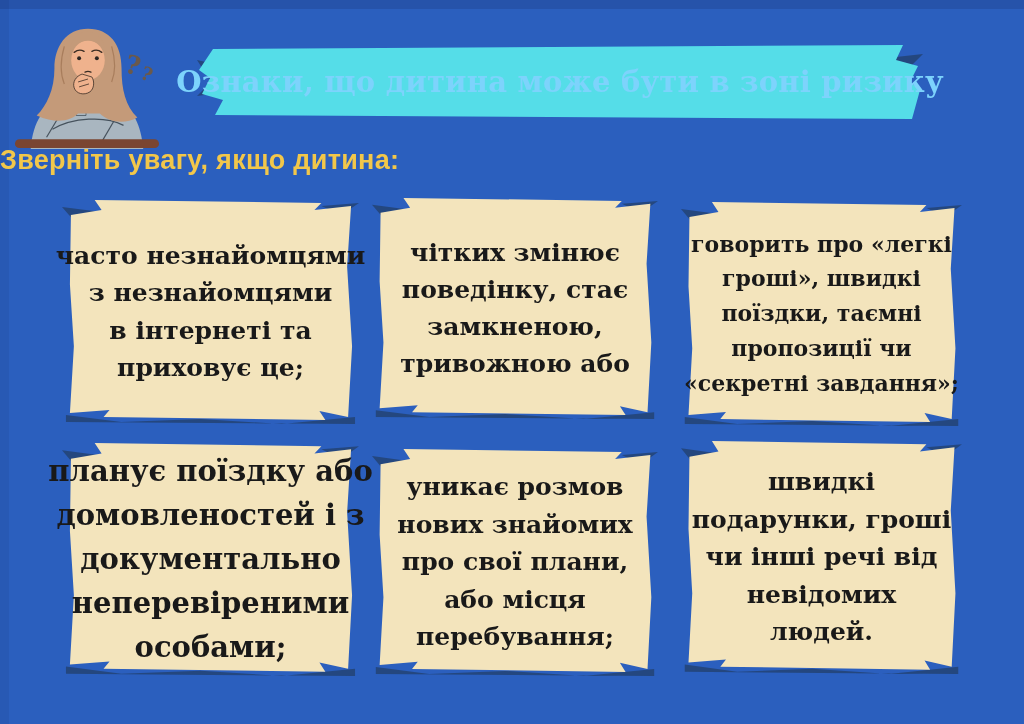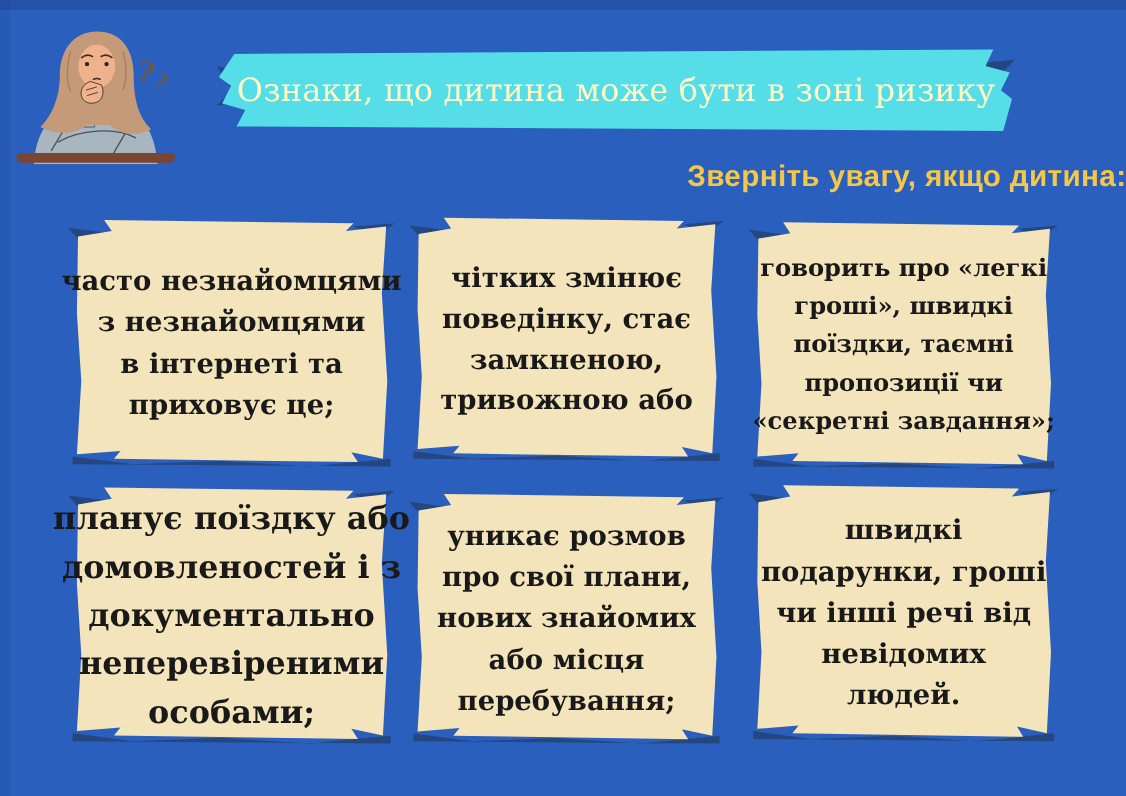--- a/index.html
+++ b/index.html
@@ -11,24 +11,24 @@
   .poster::before{
     content:"";position:absolute;inset:0;pointer-events:none;
     box-shadow:inset 0 9px 0 rgba(10,25,70,.16), inset 9px 0 0 rgba(10,25,70,.08);
   }
   
   .illustration{position:absolute;left:12px;top:5px;width:150px;height:148px;}
   
   .banner{position:absolute;left:197px;top:42px;width:726px;height:80px;
     display:flex;align-items:center;justify-content:center;}
   .banner-bg{position:absolute;left:0;top:0;width:100%;height:100%;}
-  .banner-title{position:relative;margin:0;font-size:29px;font-weight:normal;
-    color:#fef9c3;letter-spacing:.2px;white-space:nowrap;}
+  .banner-title{position:relative;margin:0;font-size:29px;font-weight:bold;
+    color:#7dd3fc;letter-spacing:.2px;white-space:nowrap;}
   
-  .subtitle{position:absolute;left:0;top:145px;width:1024px;text-align:right;
+  .subtitle{position:absolute;left:0;top:145px;width:1024px;text-align:left;
     font-family:"Liberation Sans", sans-serif;font-weight:bold;
     font-size:27px;color:#f2c74a;letter-spacing:.3px;}
   
   .card{position:absolute;display:flex;align-items:center;justify-content:center;
     text-align:center;}
   .card-bg{position:absolute;left:0;top:0;width:100%;height:100%;}
   .card-text{position:relative;font-weight:bold;color:#191919;padding:0 8px;}
   .card-text span{display:block;white-space:nowrap;}
   .card-1{left:62px; top:197px;width:297px;height:229px;font-size:25px;line-height:1.5;}
   .card-2{left:372px;top:195px;width:286px;height:226px;font-size:25px;line-height:1.48;}
@@ -157,22 +157,22 @@
       <span>особами;</span>
     </div>
   </div>
 
   <div class="card card-5">
     <svg class="card-bg" viewBox="0 0 300 230" preserveAspectRatio="none">
         <use href="#paper"></use>
       </svg>
     <div class="card-text">
       <span>уникає розмов</span>
+      <span>нових знайомих</span>
       <span>про свої плани,</span>
-      <span>нових знайомих</span>
       <span>або місця</span>
       <span>перебування;</span>
     </div>
   </div>
 
   <div class="card card-6">
     <svg class="card-bg" viewBox="0 0 300 230" preserveAspectRatio="none">
         <use href="#paper"></use>
       </svg>
     <div class="card-text">

